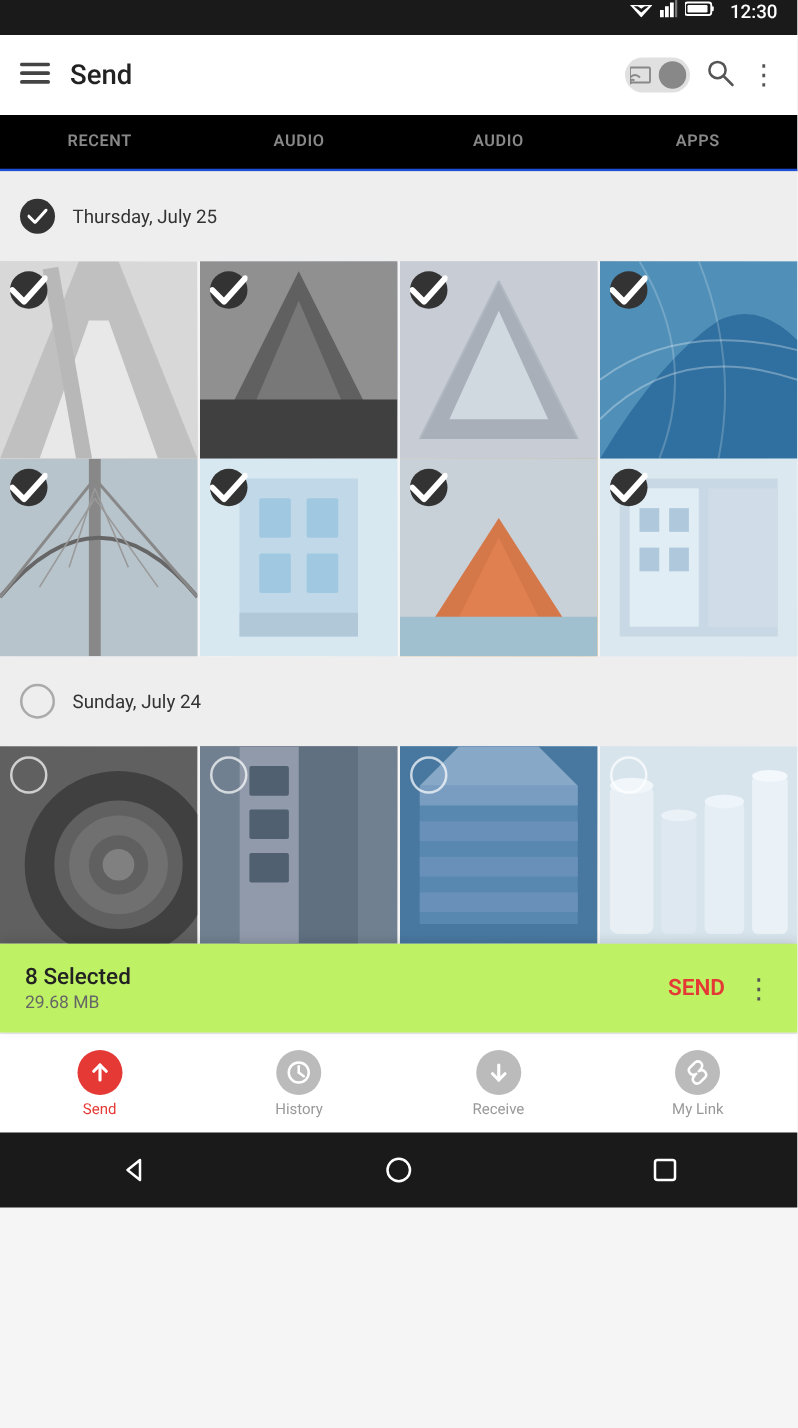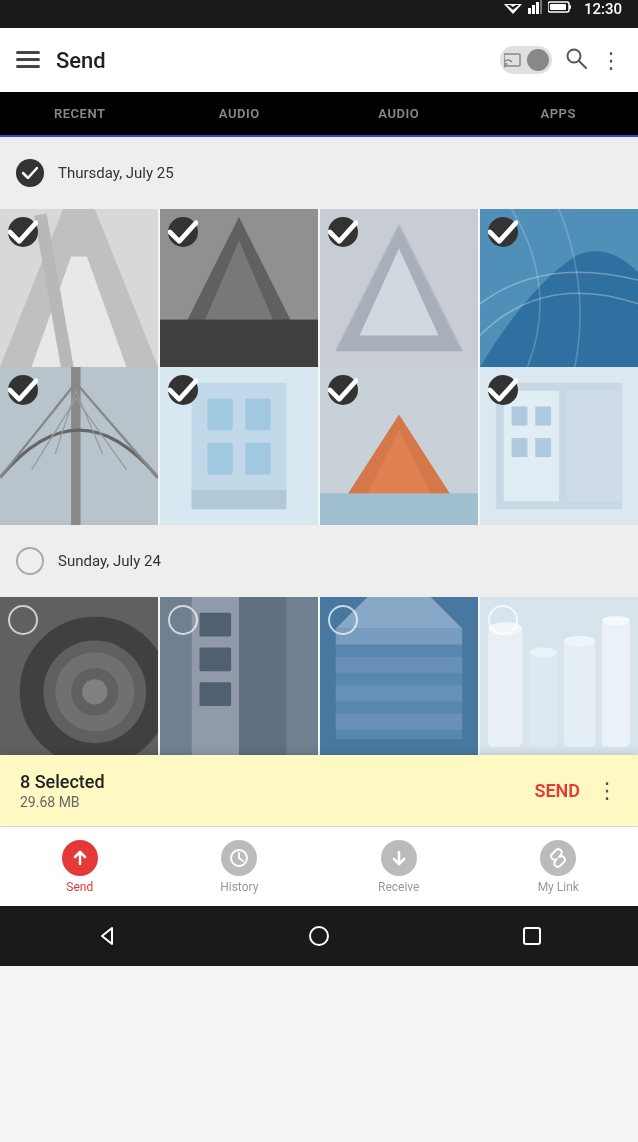--- a/index.html
+++ b/index.html
@@ -169,21 +169,21 @@
     .photo-arch7 { background: linear-gradient(140deg, #e8d0b0 0%, #d0b888 50%, #c0a870 100%); }
     .photo-arch8 { background: linear-gradient(150deg, #e0e8f0 0%, #c8d8e8 100%); }
 
     .photo-spiral { background: radial-gradient(circle at 60% 60%, #555 0%, #888 30%, #b0b0b0 60%, #888 100%); }
     .photo-building-dark { background: linear-gradient(160deg, #606870 0%, #808890 50%, #b0b8c0 100%); }
     .photo-building-blue { background: linear-gradient(140deg, #4878a0 0%, #6090b8 40%, #b0c8d8 100%); }
     .photo-cylinders { background: linear-gradient(150deg, #d8e0e8 0%, #e8f0f4 50%, #c8d4dc 100%); }
 
     
     .selection-bar {
-      background: #fef9c3;
+      background: #bef264;
       padding: 16px 20px;
       display: flex;
       align-items: center;
       box-shadow: 0 -2px 8px rgba(0,0,0,0.12);
       position: relative;
     }
     .selection-info { flex: 1; }
     .selection-count {
       font-size: 18px;
       font-weight: 500;

